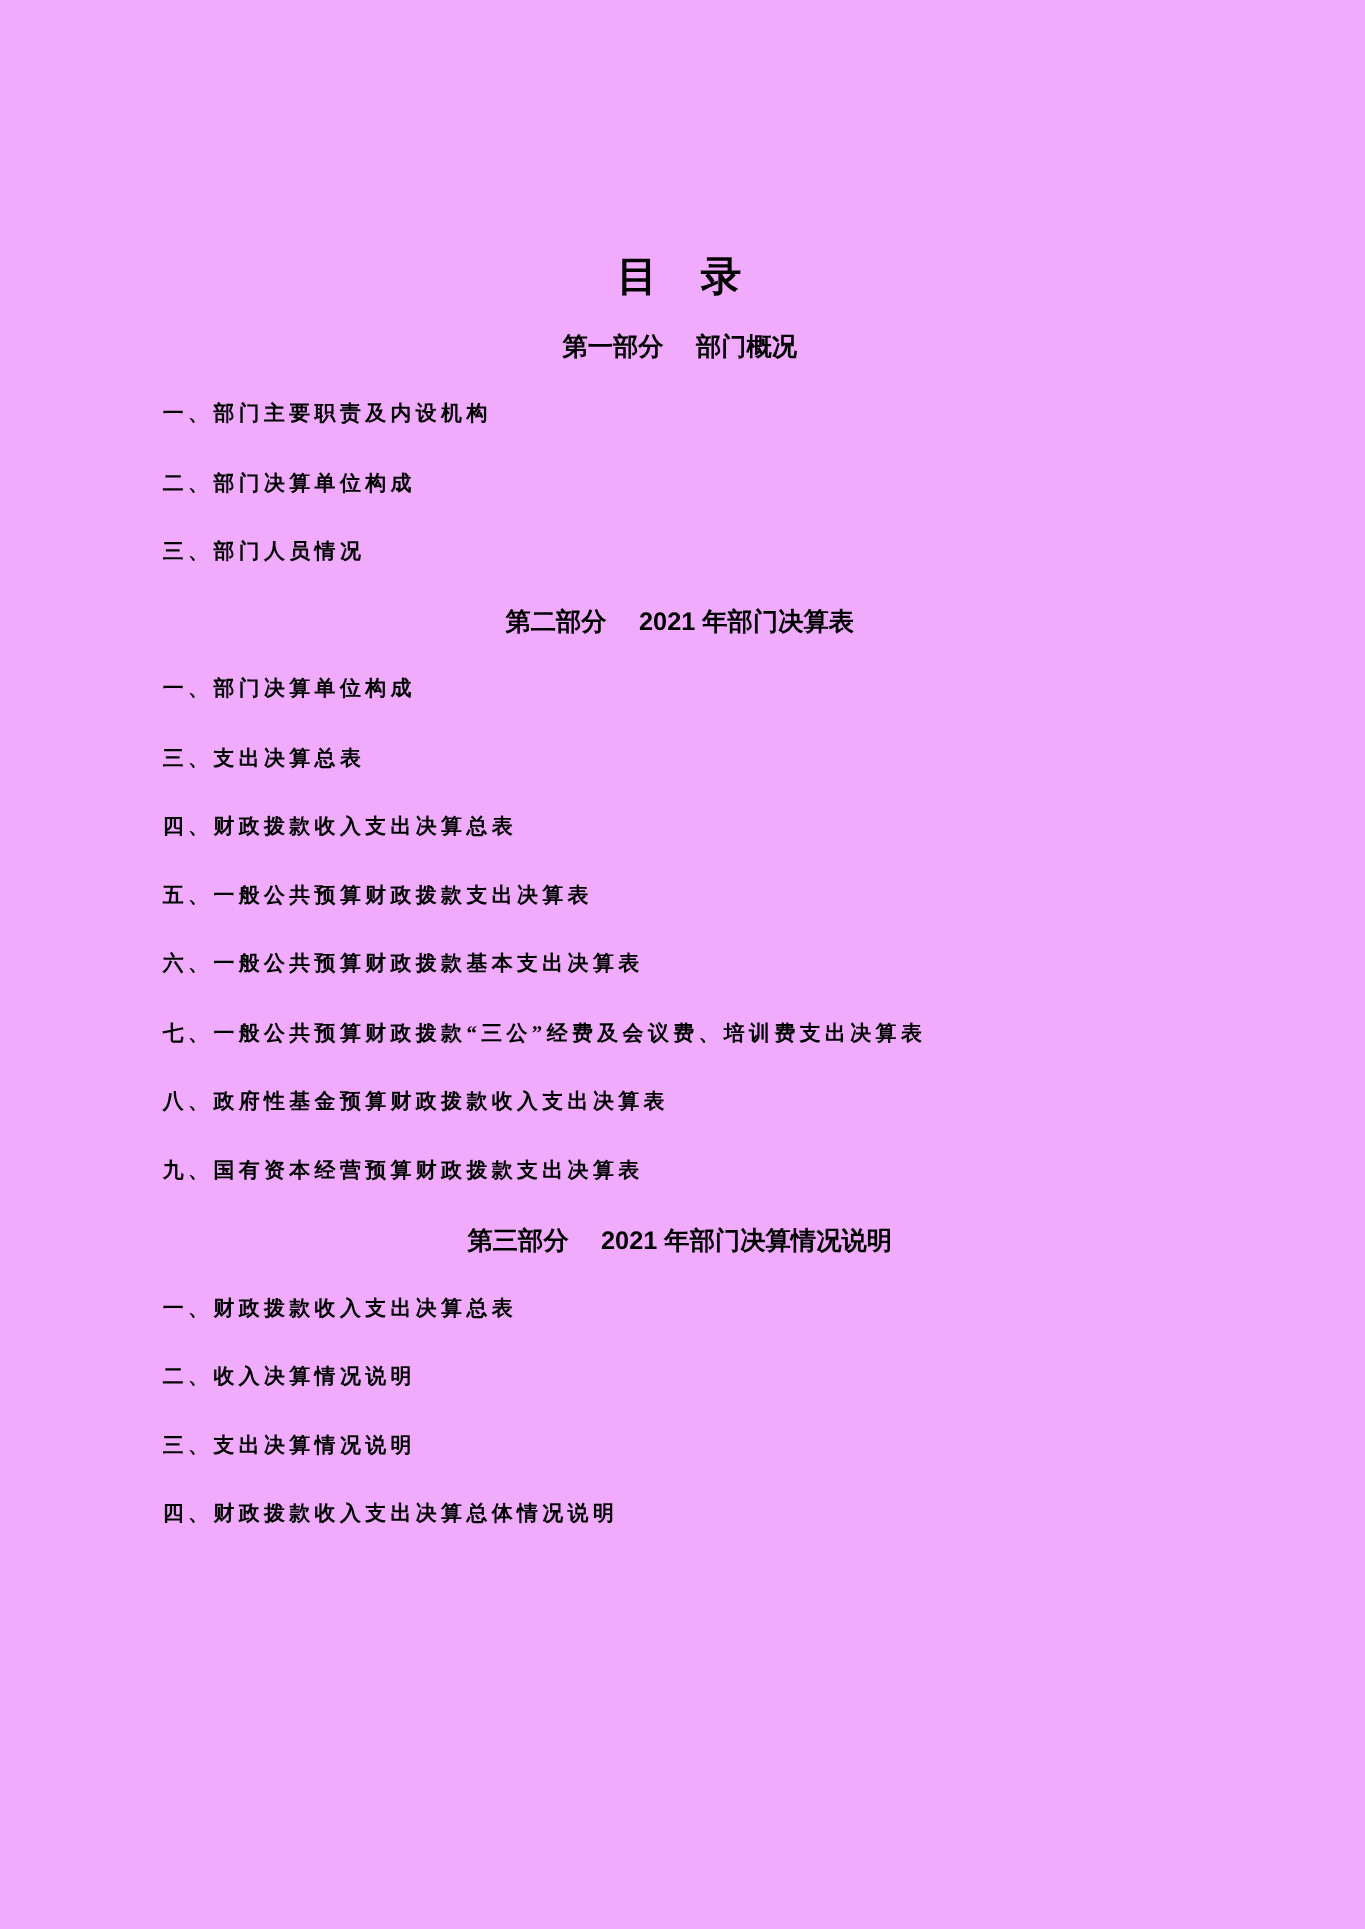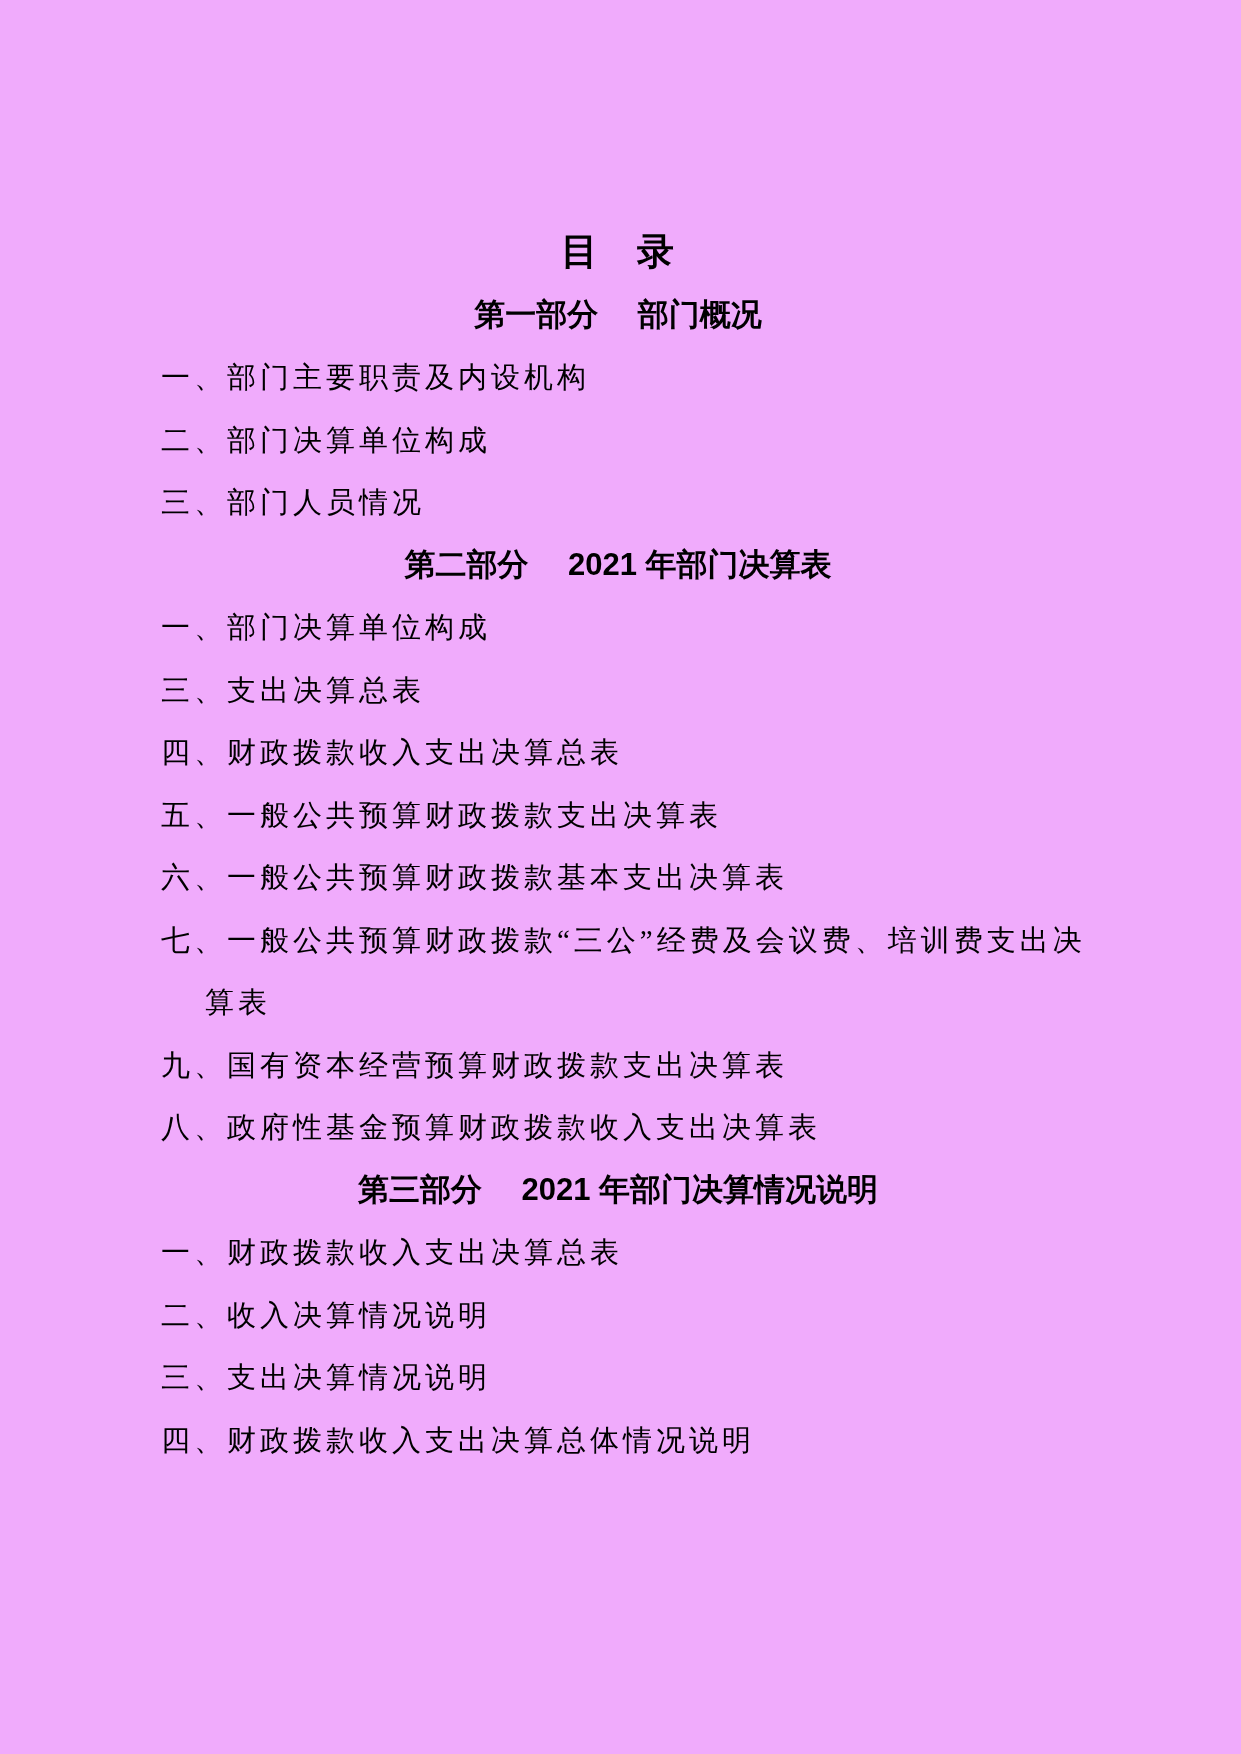--- a/index.html
+++ b/index.html
@@ -26,57 +26,56 @@
     font-weight: 700;
     font-size: 37px;
     line-height: 62.5px;
     text-align: center;
     white-space: pre;
     letter-spacing: 1px;
   }
   .section-heading {
     font-family: "Liberation Sans", sans-serif;
     font-weight: 700;
-    font-size: 31px;
+    font-size: 23px;
     line-height: 62.5px;
     text-align: center;
     white-space: pre;
   }
   .toc-item {
     font-family: "Liberation Serif", serif;
-    font-weight: 400;
-    font-size: 29px;
+    font-weight: 700;
+    font-size: 19px;
     line-height: 62.5px;
     letter-spacing: 4px;
     
     padding-left: 44px;
     text-indent: -44px;
-    margin-left: 13px;
   }
 </style>
 </head>
 <body>
 
 <div class="page">
   <div class="content">
     <div class="doc-title">目　录</div>
     <div id="sections-root">
         <div class="section-heading">第一部分　 部门概况</div>
         <div class="toc-item">一、部门主要职责及内设机构</div>
         <div class="toc-item">二、部门决算单位构成</div>
         <div class="toc-item">三、部门人员情况</div>
         <div class="section-heading">第二部分　 2021 年部门决算表</div>
         <div class="toc-item">一、部门决算单位构成</div>
         <div class="toc-item">三、支出决算总表</div>
         <div class="toc-item">四、财政拨款收入支出决算总表</div>
         <div class="toc-item">五、一般公共预算财政拨款支出决算表</div>
         <div class="toc-item">六、一般公共预算财政拨款基本支出决算表</div>
         <div class="toc-item">七、一般公共预算财政拨款“三公”经费及会议费、培训费支出决算表</div>
+        <div class="toc-item">八、政府性基金预算财政拨款收入支出决算表</div>
         <div class="toc-item">九、国有资本经营预算财政拨款支出决算表</div>
-        <div class="toc-item">八、政府性基金预算财政拨款收入支出决算表</div>
         <div class="section-heading">第三部分　 2021 年部门决算情况说明</div>
         <div class="toc-item">一、财政拨款收入支出决算总表</div>
         <div class="toc-item">二、收入决算情况说明</div>
         <div class="toc-item">三、支出决算情况说明</div>
         <div class="toc-item">四、财政拨款收入支出决算总体情况说明</div>
       </div>
   </div>
 </div>
 
 </body></html>

